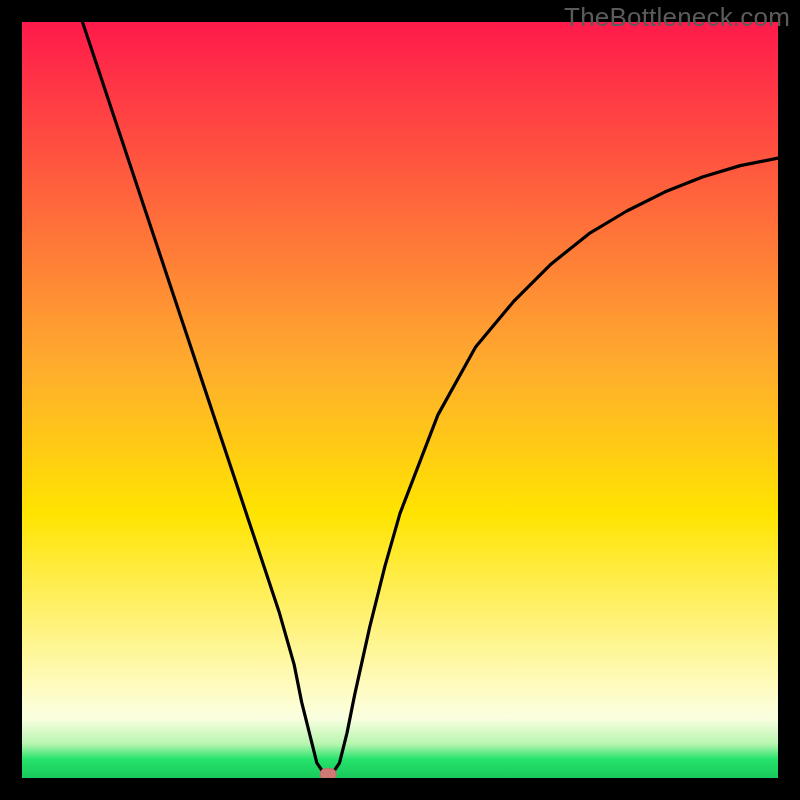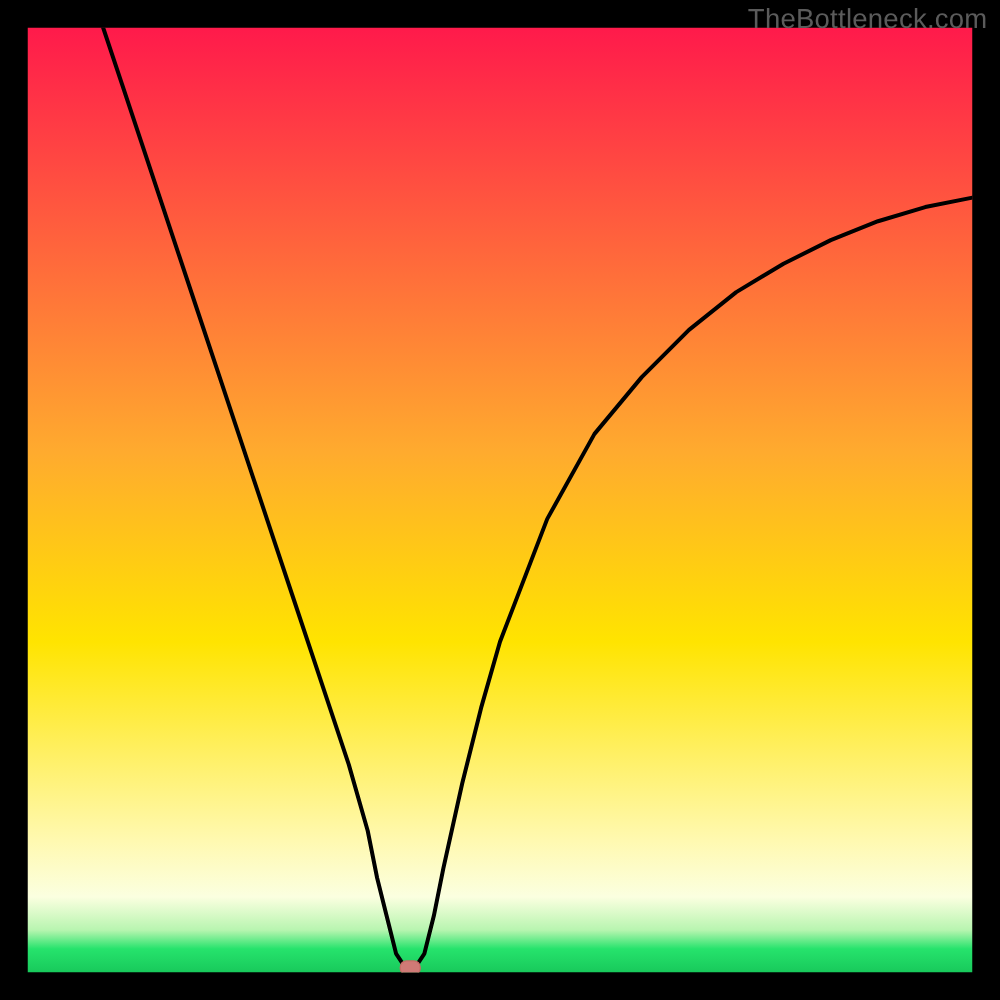--- a/index.html
+++ b/index.html
@@ -24,21 +24,21 @@
     left: 0;
     top: 0;
     width: 756px;
     height: 756px;
   }
   .watermark {
     position: absolute;
     top: 2px;
     right: 10px;
     color: #5b5b5b;
-    font-size: 22px;
+    font-size: 26px;
     letter-spacing: 0.2px;
     font-weight: 500;
   }
 </style>
 </head>
 <body>
 
 <div class="frame">
   <svg class="plot" viewBox="0 0 756 756" preserveAspectRatio="none">
     <defs>

